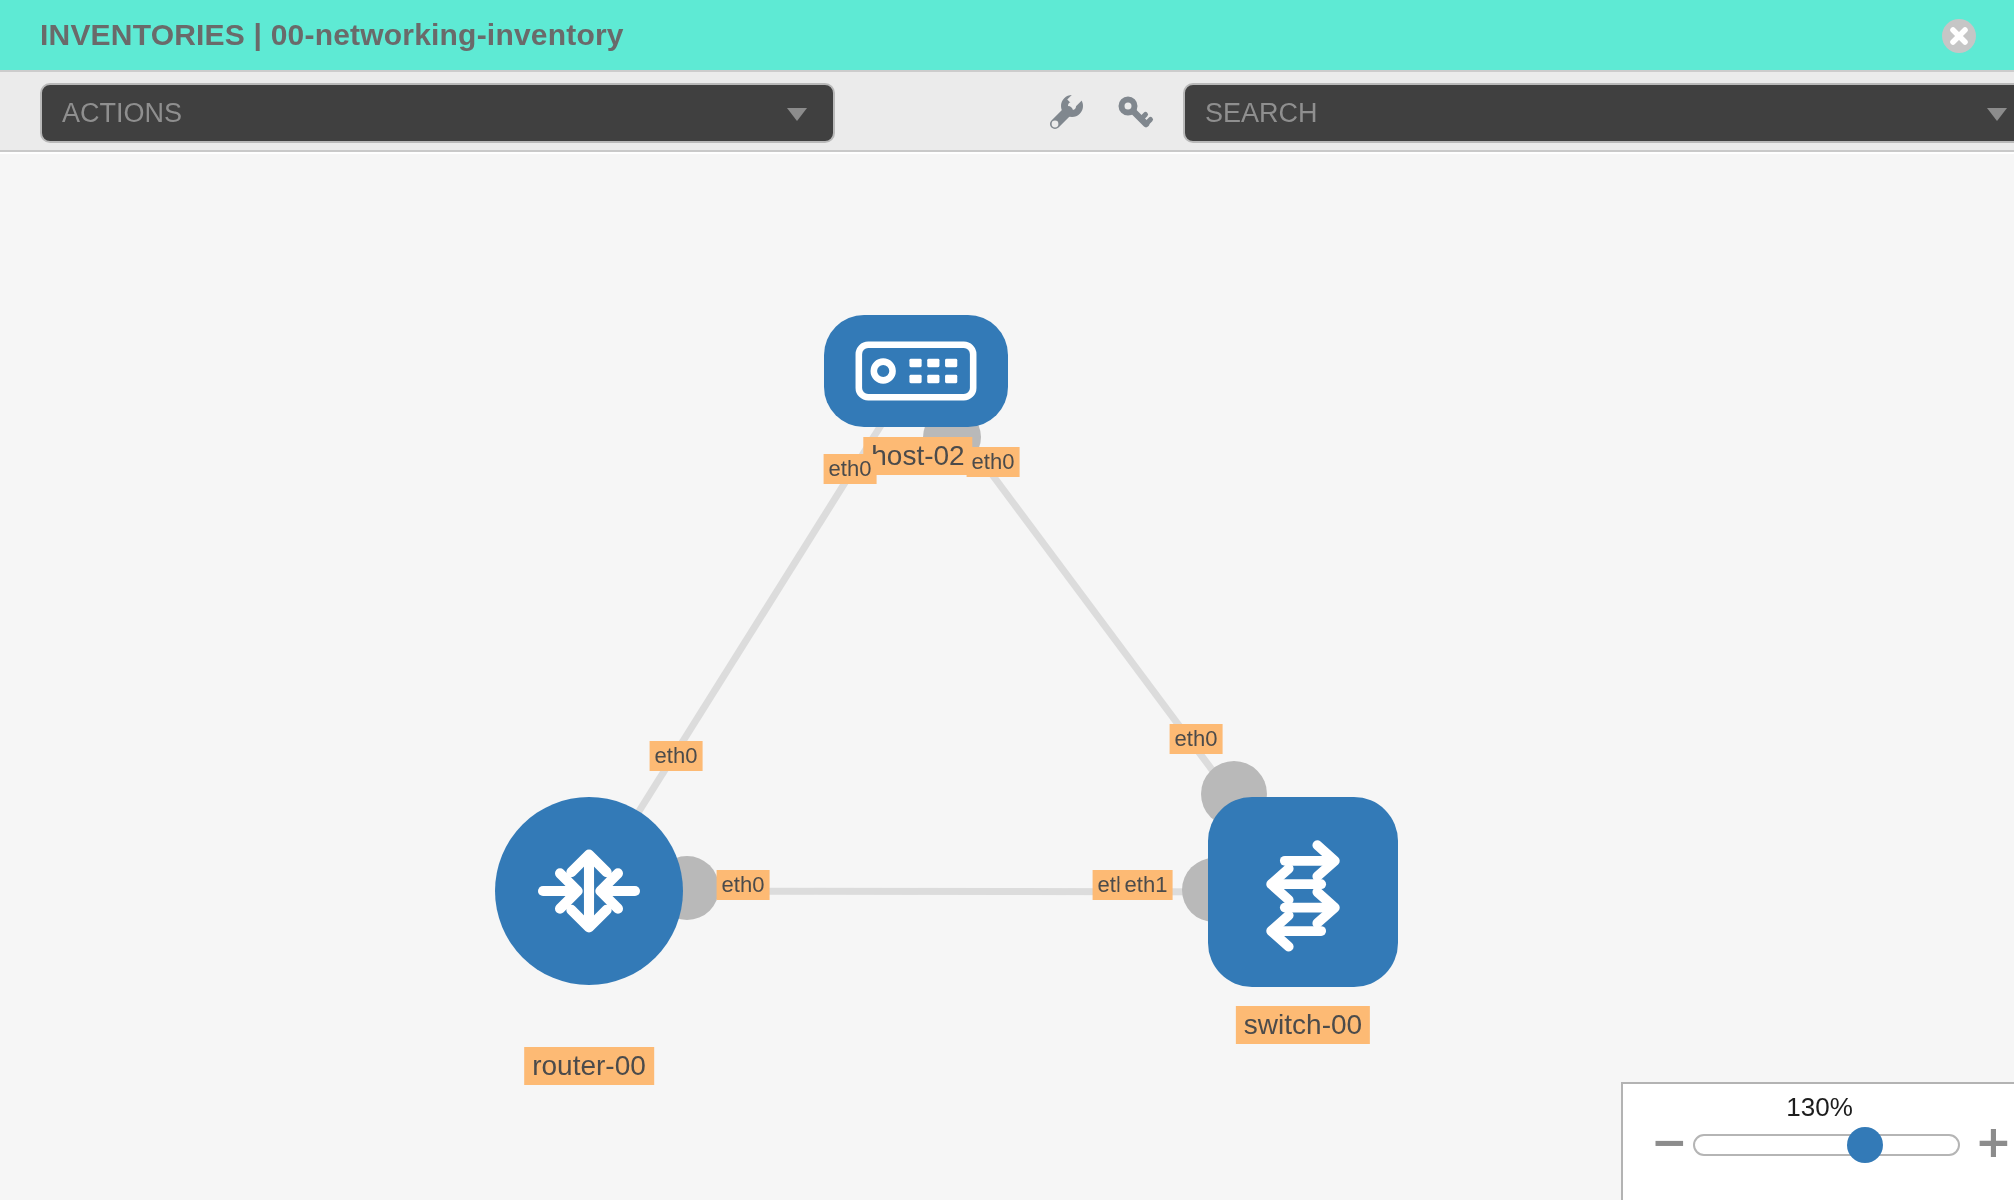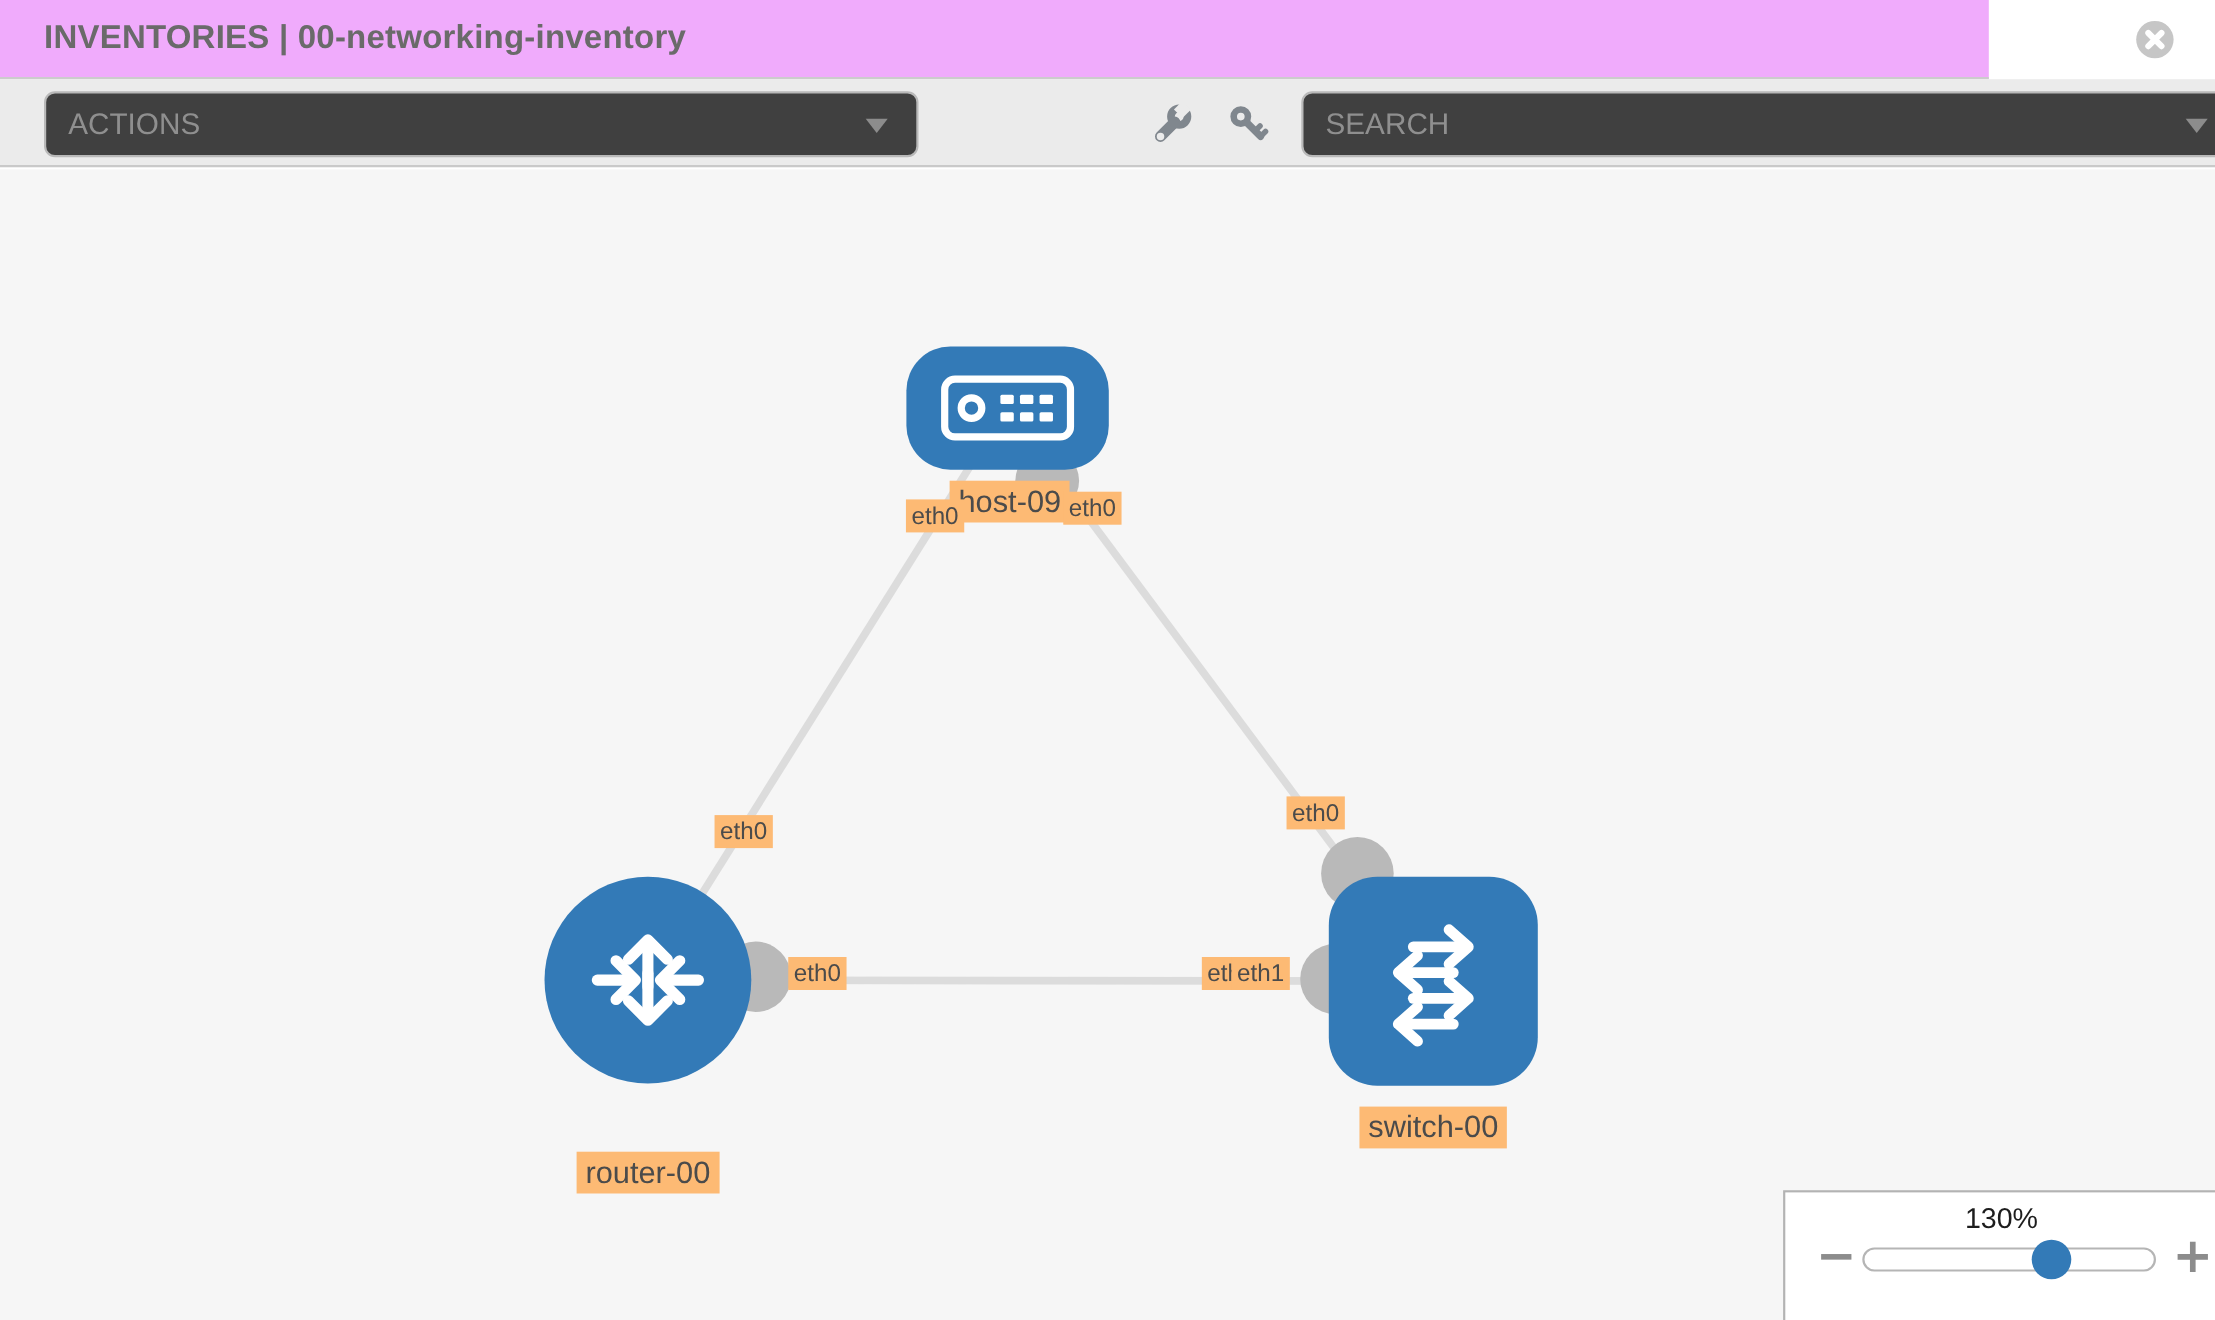--- a/index.html
+++ b/index.html
@@ -1,22 +1,22 @@
 <!DOCTYPE html>
 <html><head>
 <meta charset="utf-8">
 <style>
   * { margin: 0; padding: 0; box-sizing: border-box; }
   html, body { width: 2014px; height: 1200px; overflow: hidden; background: #fff;
     font-family: "Liberation Sans", sans-serif; }
   #app { position: relative; width: 2014px; height: 1200px; }
 
   
-  .header { position: absolute; left: 0; top: 0; width: 1808px; height: 72px;
-    background: #f0abfc; border-bottom: 2px solid #cccccc; z-index: 20; }
+  .header { position: absolute; left: 0; top: 0; width: 2014px; height: 72px;
+    background: #5eead4; border-bottom: 2px solid #cccccc; z-index: 20; }
   .header-title { position: absolute; left: 40px; top: 0; height: 70px; line-height: 70px;
     font-size: 30px; font-weight: bold; color: #6a6a6a; letter-spacing: 0.2px; }
   .close-btn { position: absolute; left: 1942px; top: 19px; width: 34px; height: 34px;
     border-radius: 50%; background: #c6c6c6; cursor: pointer; }
   .close-btn svg { position: absolute; inset: 0; }
 
   
   .toolbar { position: absolute; left: 0; top: 72px; width: 2014px; height: 80px;
     background: #ebebeb; border-bottom: 2px solid #c9c9c9; z-index: 20; }
   .dropdown { position: absolute; top: 11px; height: 60px; background: #404040;
@@ -111,21 +111,21 @@
       <polyline points="122,28 149,52 122,76"></polyline>
       <line x1="128" y1="88" x2="58" y2="88"></line>
       <polyline points="78,64 51,88 78,112"></polyline>
       <line x1="72" y1="124" x2="142" y2="124"></line>
       <polyline points="122,100 149,124 122,148"></polyline>
       <line x1="128" y1="160" x2="58" y2="160"></line>
       <polyline points="78,136 51,160 78,184"></polyline>
     </svg>
   </div>
 
-  <div class="net-label node-label" style="left:918px; top:456px;">host-09</div>
+  <div class="net-label node-label" style="left:918px; top:456px;">host-02</div>
   <div class="net-label node-label" style="left:589px; top:1066px;">router-00</div>
   <div class="net-label node-label" style="left:1303px; top:1014px;margin-top:11px;">switch-00</div>
 
   <div class="net-label if-label" style="left:850px; top:469px;">eth0</div>
   <div class="net-label if-label" style="left:676px; top:756px;">eth0</div>
   <div class="net-label if-label" style="left:993px; top:462px;">eth0</div>
   <div class="net-label if-label" style="left:1196px; top:739px;">eth0</div>
   <div class="net-label if-label" style="left:743px; top:885px;">eth0</div>
   <div class="net-label if-label back" style="left:1119px; top:885px;">eth0</div>
   <div class="net-label if-label front" style="left:1146px; top:885px;">eth1</div>

